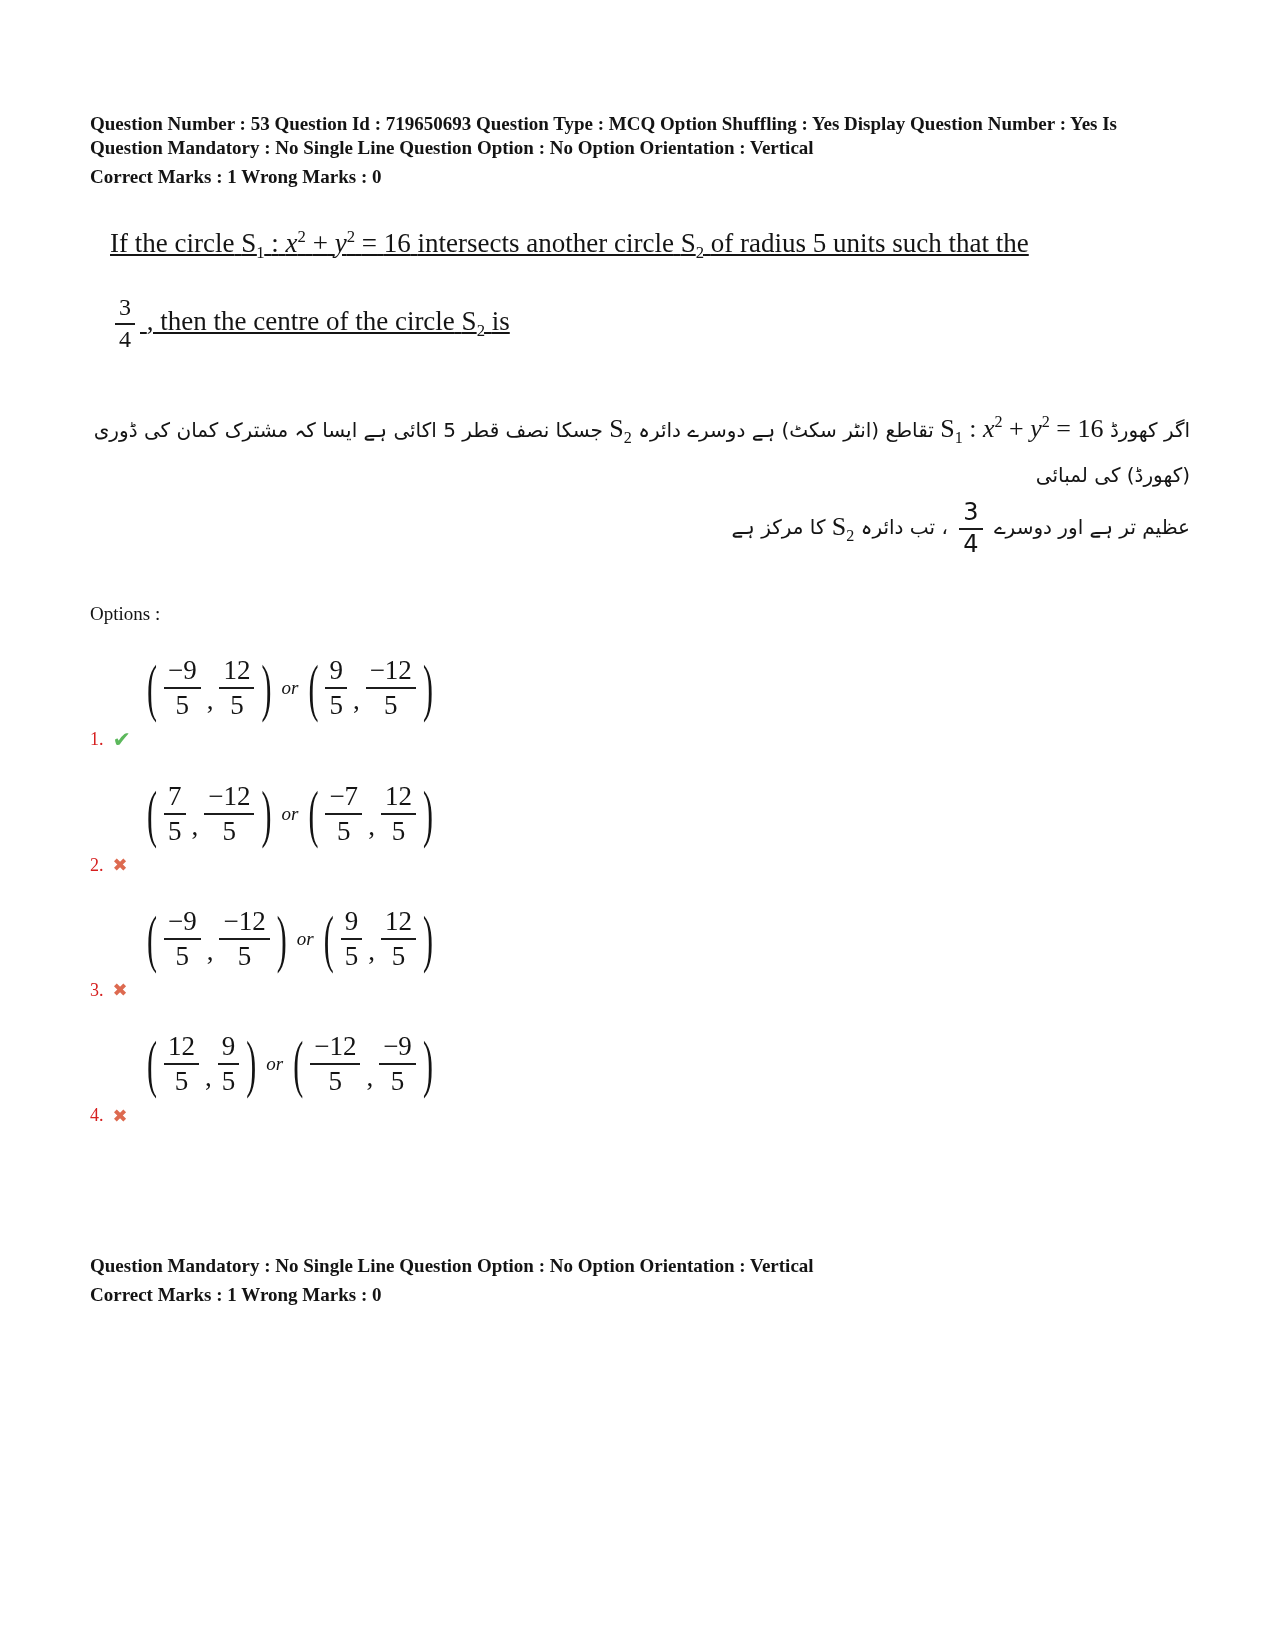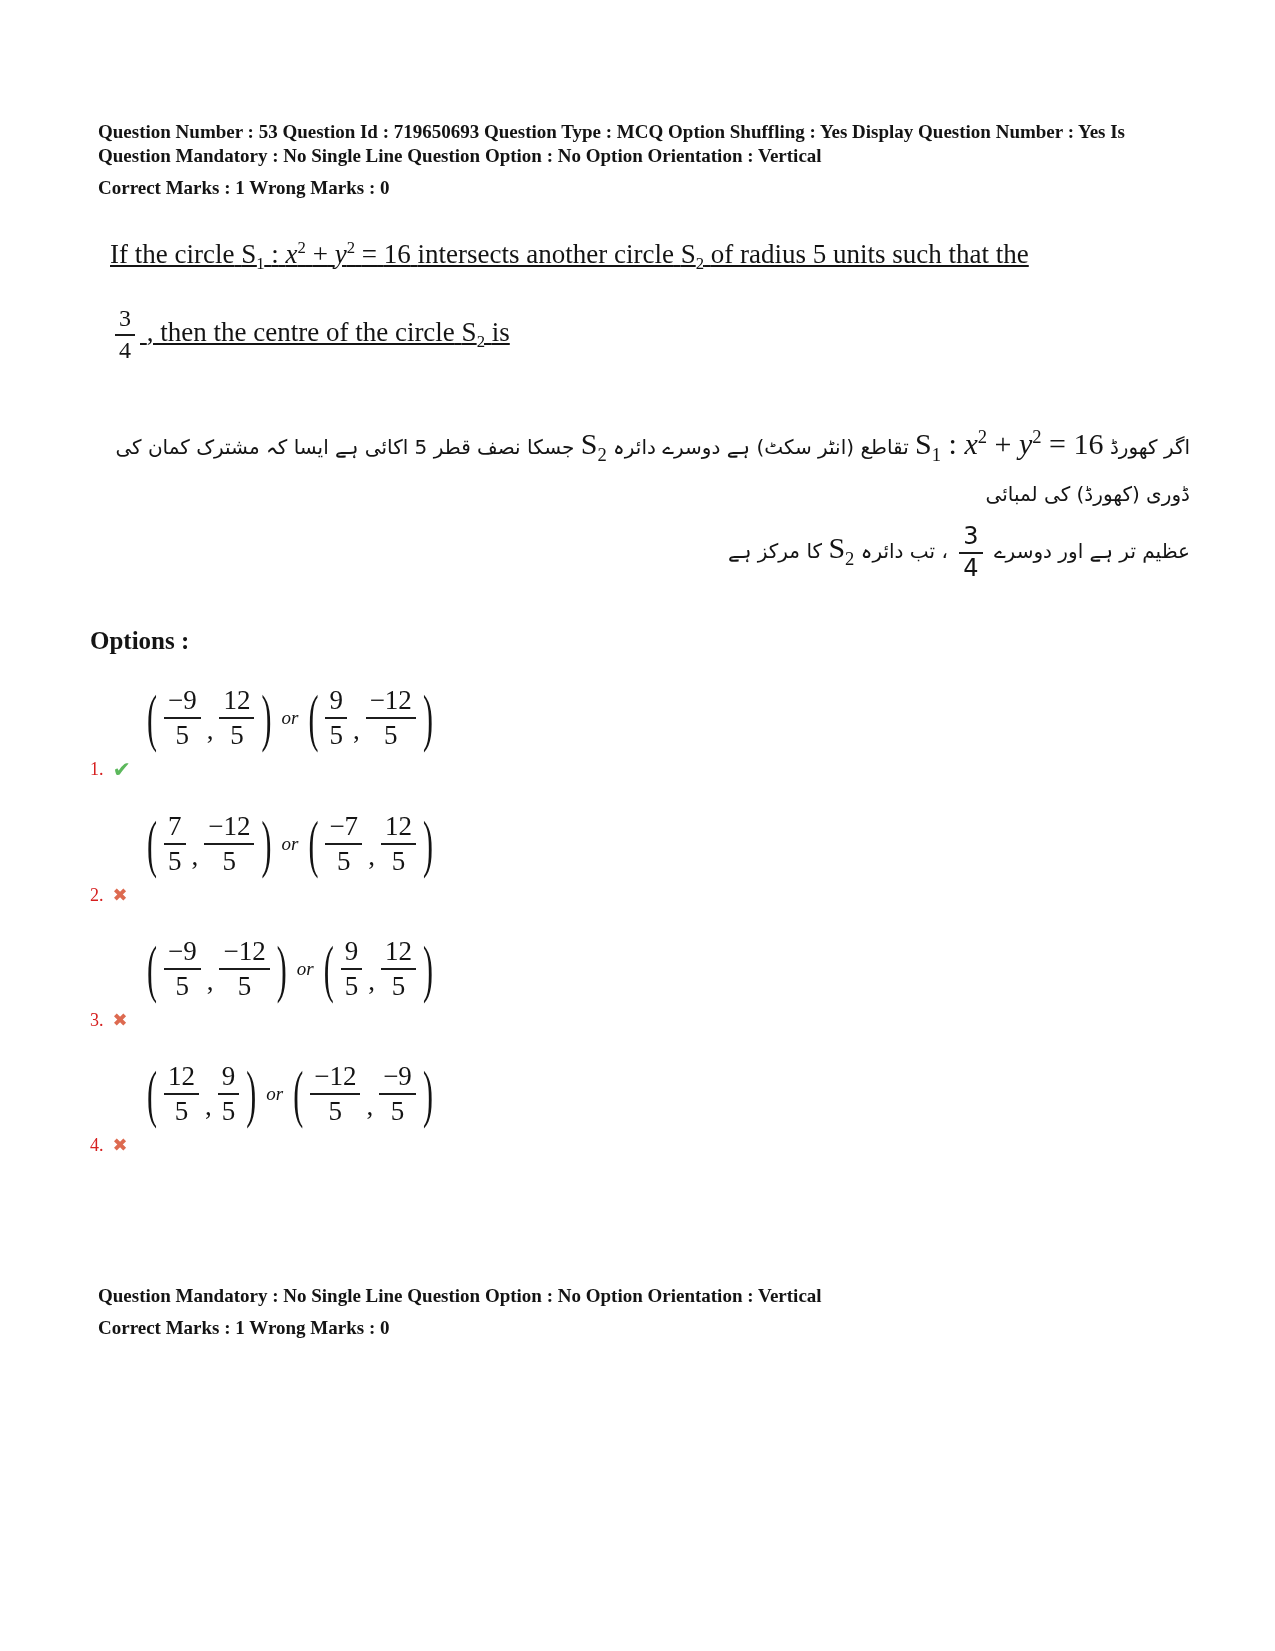--- a/index.html
+++ b/index.html
@@ -4,21 +4,21 @@
 <style>
   html,body{margin:0;padding:0;}
   body{
     width:1275px;height:1651px;background:#ffffff;
     font-family:"Liberation Serif",serif;color:#141414;
   }
   .page{position:relative;width:1275px;height:1651px;overflow:hidden;}
   .content{padding:112px 85px 0 90px;width:1100px;}
 
   
-  .meta{font-weight:bold;font-size:19px;line-height:24px;margin:8px;font-family:Liberation Serif, serif;}
+  .meta{font-weight:bold;font-size:19px;line-height:24px;margin:0;font-family:Liberation Serif, serif;}
   .marks{margin-top:5px;}
 
   
   .q-english{margin-top:38px;padding-left:20px;font-size:27px;line-height:1.25;text-decoration:underline;}
   .eline1{margin:0;}
   .eline2{margin:30px 0 0 0;}
   .mvar{font-style:italic;}
   .mathrun sup,.mathrun sub,.s2run sub{font-size:62%;}
 
   
@@ -27,24 +27,24 @@
   .frac .fden{display:block;padding-top:1px;}
   .frac.small{font-size:24px;}
 
   
   .q-urdu{
     margin-top:50px;font-family:"DejaVu Sans",sans-serif;
     font-size:20px;text-align:right;line-height:2.0;
   }
   .q-urdu p{margin:0;}
   .q-urdu .uline2{margin-top:4px;}
-  .q-urdu .mathrun,.q-urdu .s2run{font-family:"Liberation Serif",serif;font-size:30px;}
-
-  
-  .options-label{font-weight:bold;font-size:25px;margin:44px 0 0 0;}
+  .q-urdu .mathrun,.q-urdu .s2run{font-family:"Liberation Serif",serif;font-size:26px;}
+
+  
+  .options-label{font-weight:normal;font-size:19px;margin:44px 0 0 0;}
   .option{margin-top:30px;}
   .expr{display:flex;align-items:center;margin-left:55px;font-size:27px;width:max-content;}
   .paren{display:inline-block;font-size:30px;transform:scaleY(2.1);margin:0 2px;font-weight:400;}
   .fcomma{transform:translateY(13px);margin:0 1px;}
   .or{font-style:italic;font-size:19px;margin:0 8px;}
   .marker{display:flex;align-items:center;gap:9px;margin-top:8px;}
   .mnum{color:#d61f1f;font-size:18px;}
   .micon{line-height:1;}
   .micon.correct{color:#5cb85c;font-size:22px;}
   .micon.wrong{color:#dd6a50;font-size:18px;}

